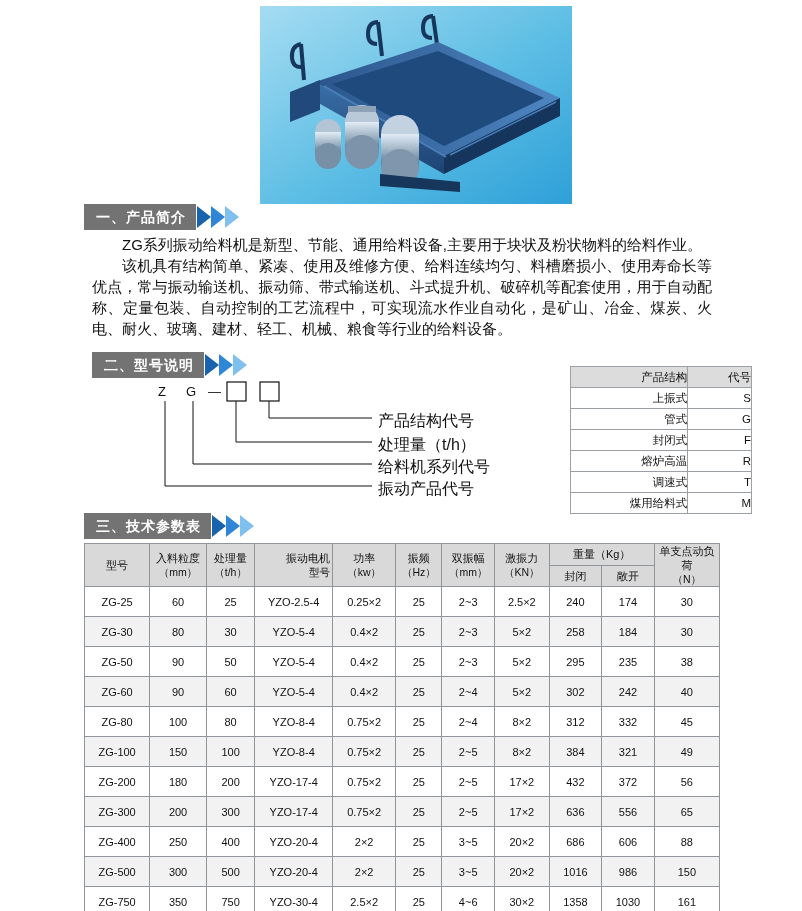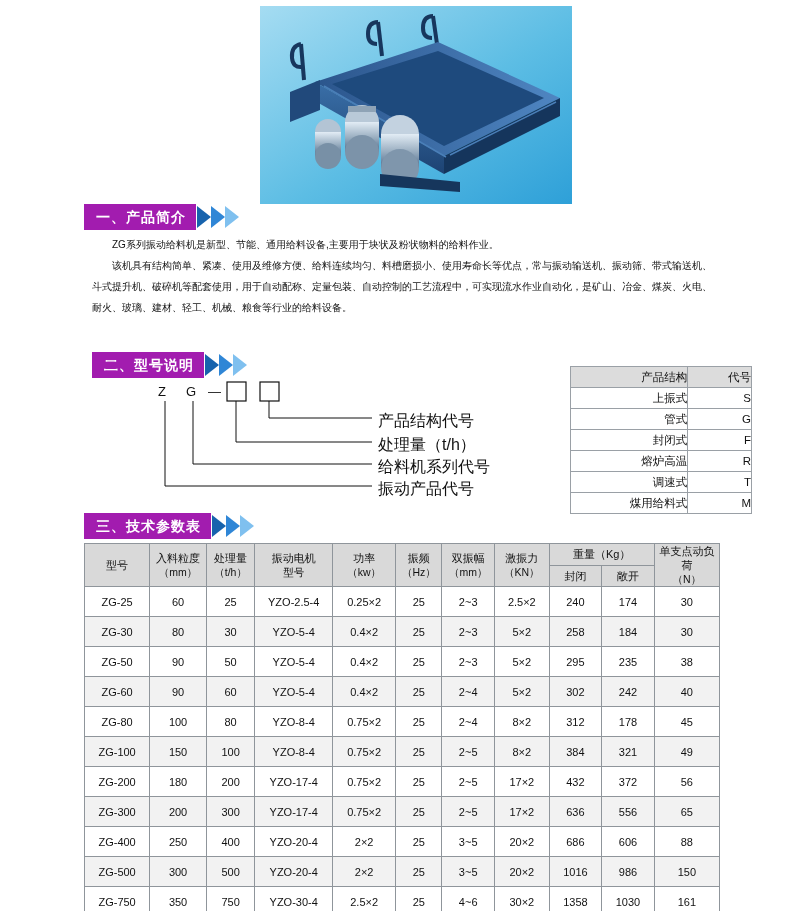--- a/index.html
+++ b/index.html
@@ -23,21 +23,21 @@
   .hero svg { display:block; width:100%; height:100%; }
 
   
   .sec {
     position: absolute;
     height: 26px;
     display: flex;
     align-items: center;
   }
   .sec .bar {
-    background: #a21caf;
+    background: #737373;
     color: #ffffff;
     font-size: 14px;
     font-weight: bold;
     letter-spacing: 1px;
     padding: 0 10px 0 12px;
     height: 26px;
     line-height: 26px;
     white-space: nowrap;
   }
   .sec .arrows {
@@ -49,21 +49,21 @@
 
   .sec1 { left: 84px; top: 204px; }
   .sec2 { left: 84px; top: 352px; margin-left: 8px; }
   .sec3 { left: 84px; top: 513px; }
 
   
   .intro {
     position: absolute;
     left: 92px; top: 234px;
     width: 620px;
-    font-size: 10px;
+    font-size: 15px;
     line-height: 21px;
     color: #111;
     text-align: justify;
   }
   .intro p { margin: 0; text-indent: 2em; }
 
   
   .model {
     position: absolute;
     left: 92px; top: 376px;
@@ -123,21 +123,21 @@
     background: #d9d9d9;
     font-weight: normal;
     line-height: 14px;
   }
   .spec thead th .sub { font-size: 10.5px; display:block; }
   .spec tbody td { height: 30px; background: #ffffff; }
   .spec tbody tr:nth-child(even) td { background: #f2f2f2; }
   .spec .c0 { width: 62px; }
   .spec .c1 { width: 54px; }
   .spec .c2 { width: 46px; }
-  .spec .c3 { width: 74px; }
+  .spec .c3 { width: 74px; text-align: right; }
   .spec .c4 { width: 60px; }
   .spec .c5 { width: 44px; }
   .spec .c6 { width: 50px; text-align: center; }
   .spec .c7 { width: 52px; }
   .spec .c8 { width: 50px; }
   .spec .c9 { width: 50px; }
   .spec .c10 { width: 62px; }
 </style>
 </head>
 <body>
@@ -414,21 +414,21 @@
       <tr>
         <td>ZG-80</td>
         <td>100</td>
         <td>80</td>
         <td>YZO-8-4</td>
         <td>0.75×2</td>
         <td>25</td>
         <td>2~4</td>
         <td>8×2</td>
         <td>312</td>
-        <td>178</td>
+        <td>332</td>
         <td>45</td>
       </tr>
       <tr>
         <td>ZG-100</td>
         <td>150</td>
         <td>100</td>
         <td>YZO-8-4</td>
         <td>0.75×2</td>
         <td>25</td>
         <td>2~5</td>

